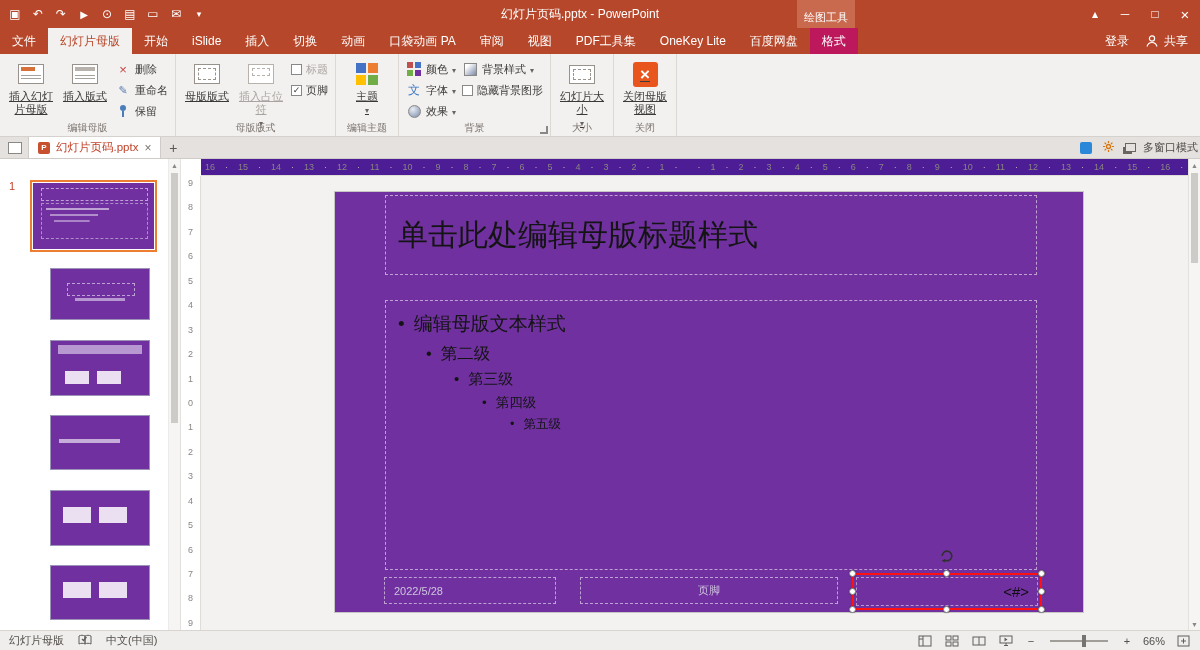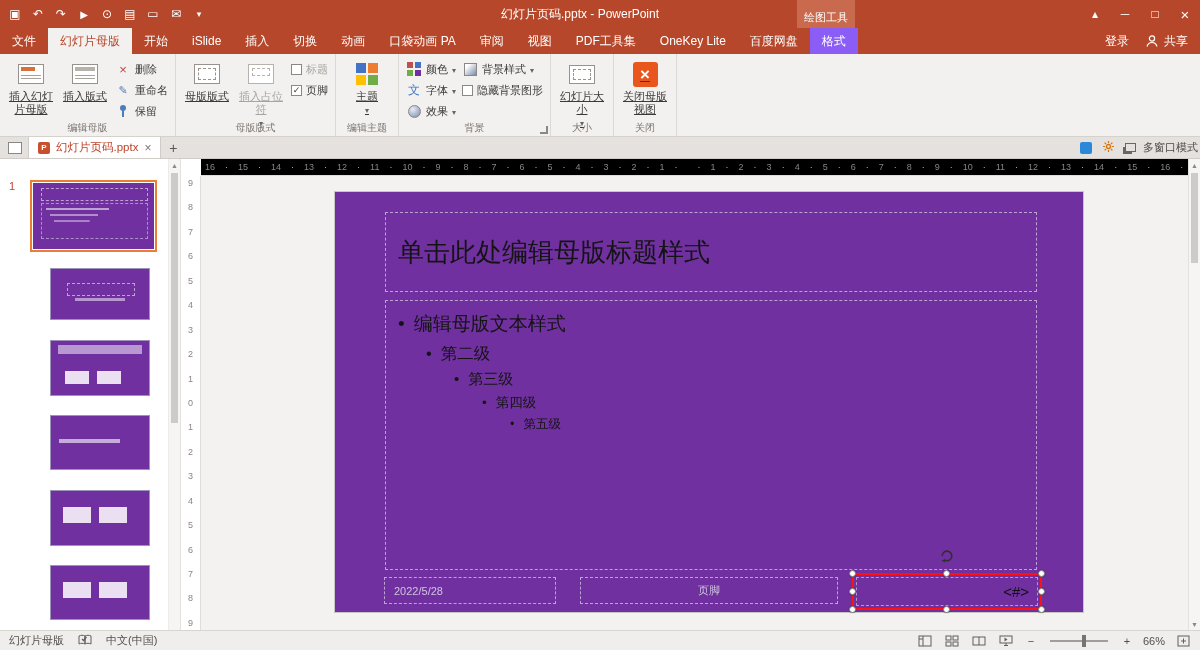--- a/index.html
+++ b/index.html
@@ -19,21 +19,21 @@
   .ctx-wrap { position:absolute; left:797px; top:0; width:58px; height:28px; background:#C96A4F; display:flex; align-items:flex-end; justify-content:center; padding-bottom:3px; font-size:11px; }
   .win-controls { position:absolute; right:0; top:0; height:28px; display:flex; }
   .wbtn { width:30px; height:28px; display:flex; align-items:center; justify-content:center; font-size:12px; color:#fff; }
   .i-ribbonopts::before{content:"▴";} .i-min::before{content:"─";} .i-max::before{content:"□";} .i-close::before{content:"×";font-size:15px;}
 
   
   .tabrow { position:absolute; left:0; top:28px; width:100%; height:26px; background:#B7472A; display:flex; align-items:stretch; color:#fff; }
   #tabs { display:flex; align-items:stretch; }
   .tab { padding:0 12px; display:flex; align-items:center; font-size:12px; white-space:nowrap; }
   .tab.active { background:#F3F1EF; color:#B7472A; }
-  .tab.context { background:#8b5cf6; }
+  .tab.context { background:#be185d; }
   .tellme { display:flex; align-items:center; gap:5px; padding:0 10px; color:rgba(255,255,255,.95); }
   .tab-right { margin-left:auto; display:flex; align-items:center; gap:16px; padding-right:12px; }
   .share-wrap { display:flex; align-items:center; gap:5px; }
 
   
   .ribbon { position:absolute; left:0; top:54px; width:100%; height:83px; background:#F3F1EF; border-bottom:1px solid #D5D1CC; display:flex; }
   .rgroup { position:relative; height:100%; border-right:1px solid #DCD8D3; padding:3px 4px 15px 4px; display:flex; align-items:flex-start; }
   .glabel { position:absolute; left:0; right:0; bottom:1px; text-align:center; font-size:10px; color:#7C7671; white-space:nowrap; }
   .bigbtn { width:54px; display:flex; flex-direction:column; align-items:center; padding-top:3px; font-size:11px; line-height:13px; text-align:center; color:#3B3A39;text-decoration:underline; }
   .bigbtn.disabled { color:#A8A4A0; }
@@ -111,32 +111,32 @@
   .v-content::before { content:""; position:absolute; left:7%; top:8%; width:86%; height:16%; background:rgba(255,255,255,.5); }
   .v-content::after { content:""; position:absolute; left:14px; top:55%; width:24px; height:13px; background:rgba(255,255,255,.85); box-shadow:32px 0 0 rgba(255,255,255,.85); }
   .v-section::before { content:""; position:absolute; left:8%; top:44%; width:62%; height:4px; background:rgba(255,255,255,.6); }
   .v-two::after { content:""; position:absolute; left:12px; top:30%; width:28px; height:16px; background:rgba(255,255,255,.85); box-shadow:36px 0 0 rgba(255,255,255,.85); }
   .panel-sb { position:absolute; left:168px; top:159px; width:13px; bottom:20px; background:#F6F5F4; border-left:1px solid #EDEBE9; border-right:1px solid #E3E1DE; }
   .sarr { position:absolute; left:0; width:100%; height:12px; display:flex; align-items:center; justify-content:center; font-size:7px; color:#8A8886; }
   .sarr.up { top:0; } .sarr.up::before{content:"▲";}
   .sarr.down { bottom:0; } .sarr.down::before{content:"▼";}
   .sthumb { position:absolute; left:2px; right:2px; background:#CDCBC8; }
   .corner { position:absolute; left:181px; top:159px; width:20px; height:17px; background:#fff; }
-  .hruler { position:absolute; left:201px; top:159px; right:12px; height:17px; background:#000000; border-bottom:1px solid #E0DDD9; }
+  .hruler { position:absolute; left:201px; top:159px; right:12px; height:17px; background:#4c1d95; border-bottom:1px solid #E0DDD9; }
   #hnums { width:100%; height:100%; display:flex; align-items:center; justify-content:space-between; padding:0 4px; font-size:9px; color:#8A8581; }
   .rdot { color:#C2BDB8; }
   .vruler { position:absolute; left:181px; top:176px; width:20px; bottom:20px; background:#fff; border-right:1px solid #E0DDD9; }
   #vnums { width:100%; height:100%; display:flex; flex-direction:column; align-items:center; justify-content:space-between; padding:2px 0; font-size:9px; color:#8A8581; }
   .canvas { position:absolute; left:201px; top:176px; right:12px; bottom:20px; background:#F4F2F0; }
   .vscroll { position:absolute; right:0; top:159px; width:12px; bottom:20px; background:#F6F5F4; border-left:1px solid #E3E1DE; }
 
   
   .slide { position:absolute; left:335px; top:192px; width:748px; height:420px; background:#7030A0; box-shadow:0 0 0 1px rgba(0,0,0,.18); }
   .ph { position:absolute; border:1px dashed rgba(255,255,255,.55); }
-  .ph-title { left:50px; top:20px; width:652px; height:80px; display:flex; align-items:center; padding-left:12px; font-size:26px; color:#141414; }
+  .ph-title { left:50px; top:3px; width:652px; height:80px; display:flex; align-items:center; padding-left:12px; font-size:30px; color:#141414; }
   .ph-body { left:50px; top:108px; width:652px; height:270px; padding:10px 10px; color:#141414; }
   .blt { display:flex; align-items:baseline; }
   .blt::before { content:"•"; margin-right:9px; }
   .l0 { font-size:19px; margin:0 0 6px 2px; }
   .l1 { font-size:16.5px; margin:0 0 5px 30px; }
   .l2 { font-size:15px; margin:0 0 5px 58px; }
   .l3 { font-size:13.5px; margin:0 0 4px 86px; }
   .l4 { font-size:12.5px; margin:0 0 0 114px; }
   .ph-date { left:49px; top:385px; width:172px; height:27px; display:flex; align-items:center; padding-left:9px; font-size:11px; color:#CFC5DE; }
   .ph-footer { left:245px; top:385px; width:258px; height:27px; display:flex; align-items:center; justify-content:center; font-size:11px; color:#CFC5DE; }

